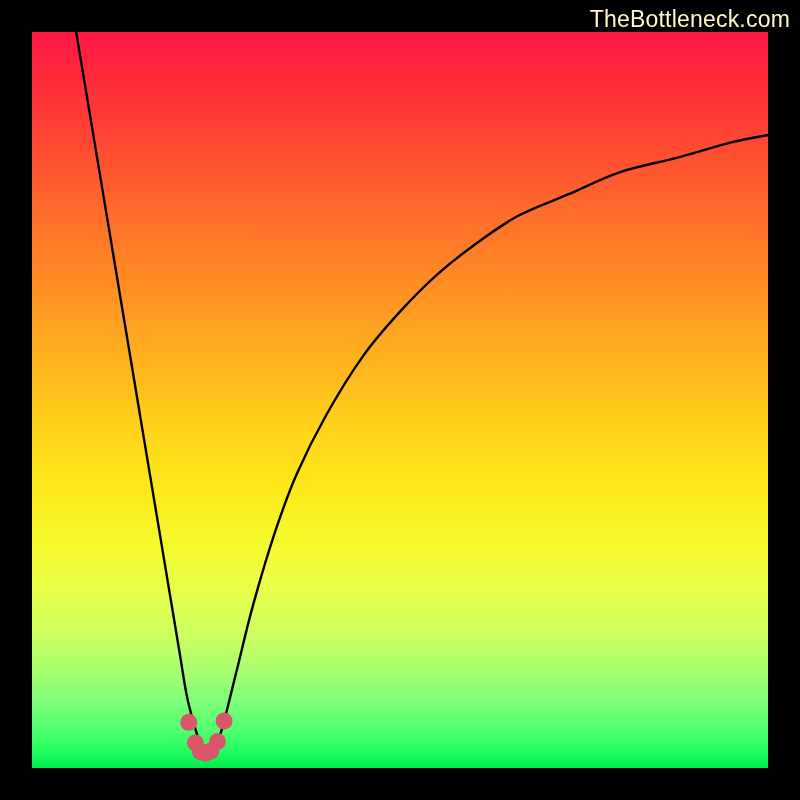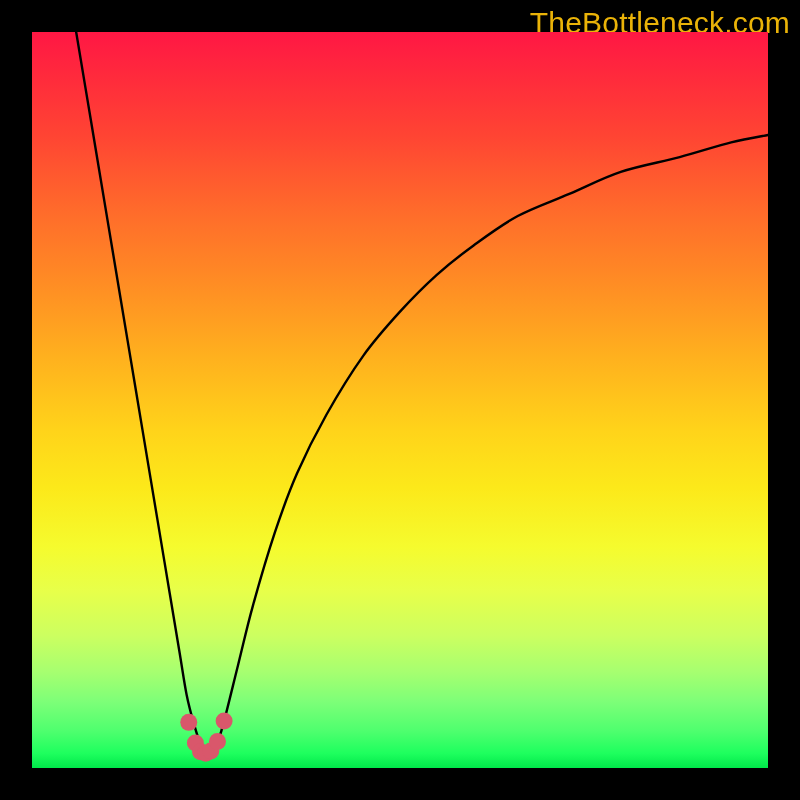--- a/index.html
+++ b/index.html
@@ -41,22 +41,22 @@
       #7dff78 91%,
       #4eff6e 95%,
       #1eff5e 98%,
       #00e84a 100%
     );
   }
   .watermark {
     position: absolute;
     top: 6px;
     right: 10px;
-    color: #eab308;
-    font-size: 30px;
+    color: #fef9c3;
+    font-size: 23px;
     letter-spacing: 0.2px;
     user-select: none;
   }
   svg.curve {
     position: absolute;
     left: 0;
     top: 0;
     width: 736px;
     height: 736px;
     overflow: visible;

